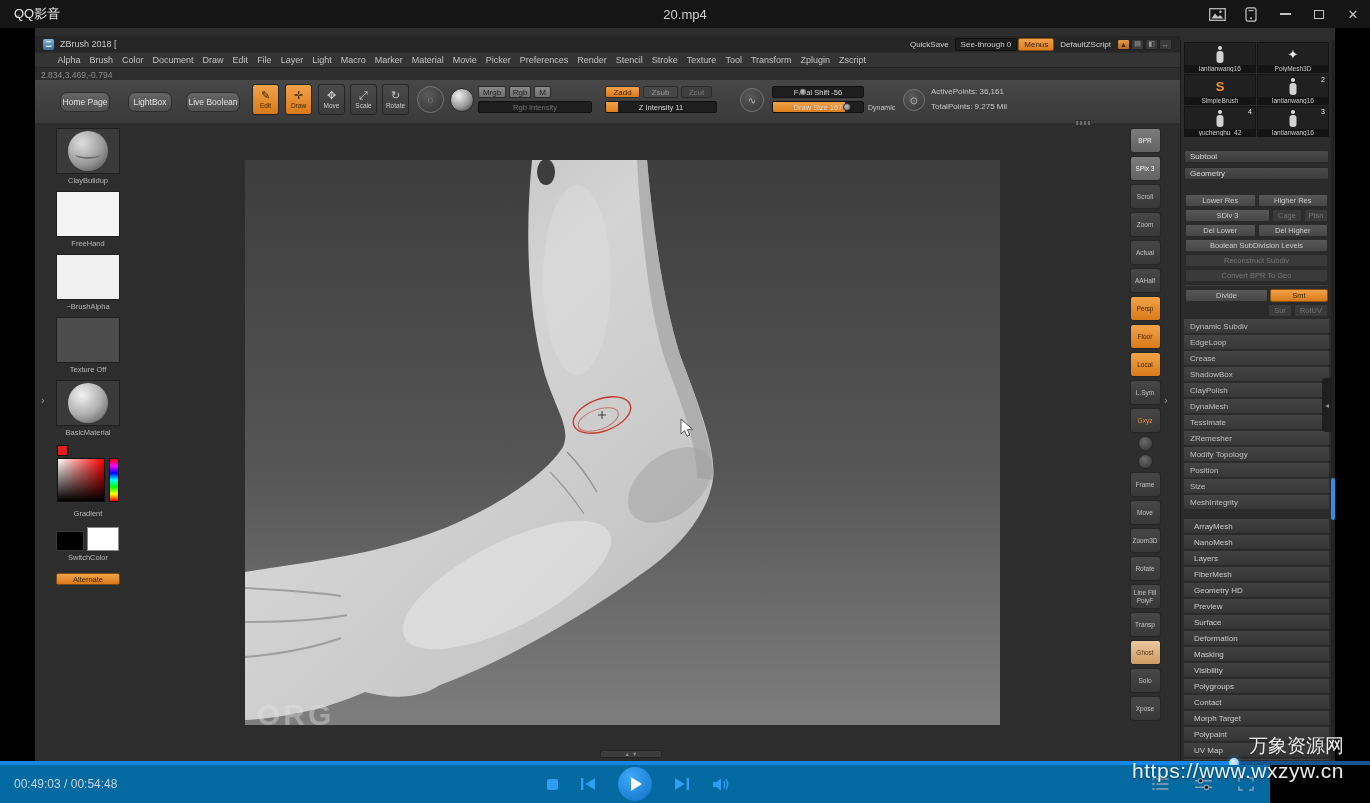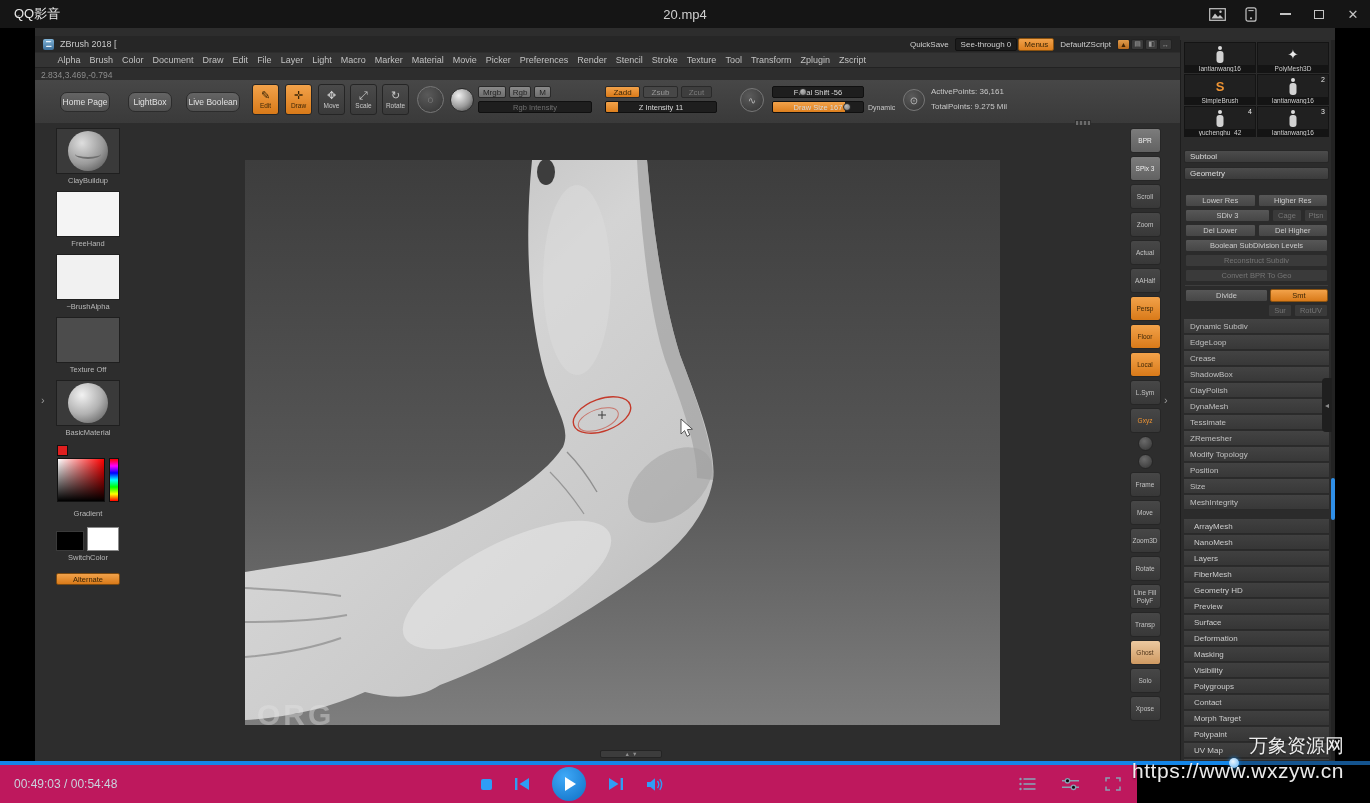--- a/index.html
+++ b/index.html
@@ -132,21 +132,21 @@
   
   #wm { position:absolute; right:26px; top:733px; z-index:60; text-align:right; color:rgba(255,255,255,0.92); text-shadow:0 1px 2px rgba(0,0,0,0.55); }
   #wm .l1 { font-size:19px; }
   #wm .l2 { font-size:21px; letter-spacing:0.5px; }
 
   
   #progress { position:absolute; left:0; top:761px; width:1370px; height:4px; background:#0d2238; z-index:40; }
   #progress .played { position:absolute; left:0; top:0; height:4px; width:1233px; background:#1486e8; }
   #progress .buffered { position:absolute; left:1233px; right:0; top:0; height:4px; background:#14548f; }
   #progress .knob { position:absolute; left:1229px; top:-3px; width:10px; height:10px; border-radius:50%; background:radial-gradient(circle at 40% 35%, #eaf5ff, #5db2f5); box-shadow:0 0 4px #1486e8; }
-  #controls { position:absolute; left:0; top:765px; width:1137px; height:38px; background:#be185d; z-index:41; }
+  #controls { position:absolute; left:0; top:765px; width:1270px; height:38px; background:#0369a1; z-index:41; }
   #time { position:absolute; left:14px; top:0; height:38px; display:flex; align-items:center; font-size:12px; color:#c9d3dd; }
   #center-controls { position:absolute; left:50%; top:0; height:38px; transform:translateX(-50%); margin-left:4px; display:flex; align-items:center; gap:22px; }
   .ctl { display:flex; align-items:center; justify-content:center; }
   #btn-stop span { display:block; width:11px; height:11px; background:#2f9df5; border-radius:2px; }
   #btn-play { width:34px; height:34px; border-radius:50%; background:radial-gradient(circle at 38% 30%, #3fa9f8, #0f6fc4); display:flex; align-items:center; justify-content:center; }
   #btn-play .tri { width:0; height:0; border-left:11px solid #fff; border-top:7px solid transparent; border-bottom:7px solid transparent; margin-left:3px; }
   #right-controls { position:absolute; right:16px; top:0; height:38px; display:flex; align-items:center; gap:26px; }
 </style>
 </head>
 <body>

